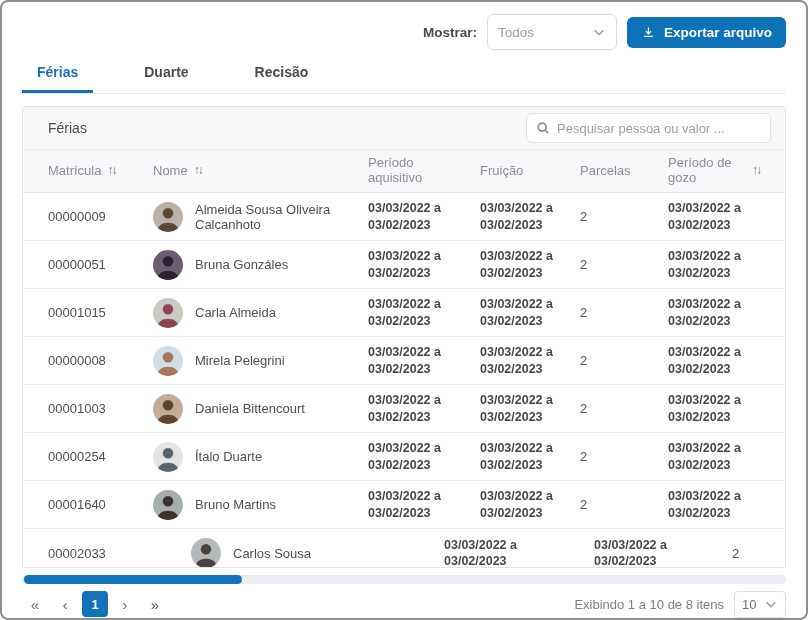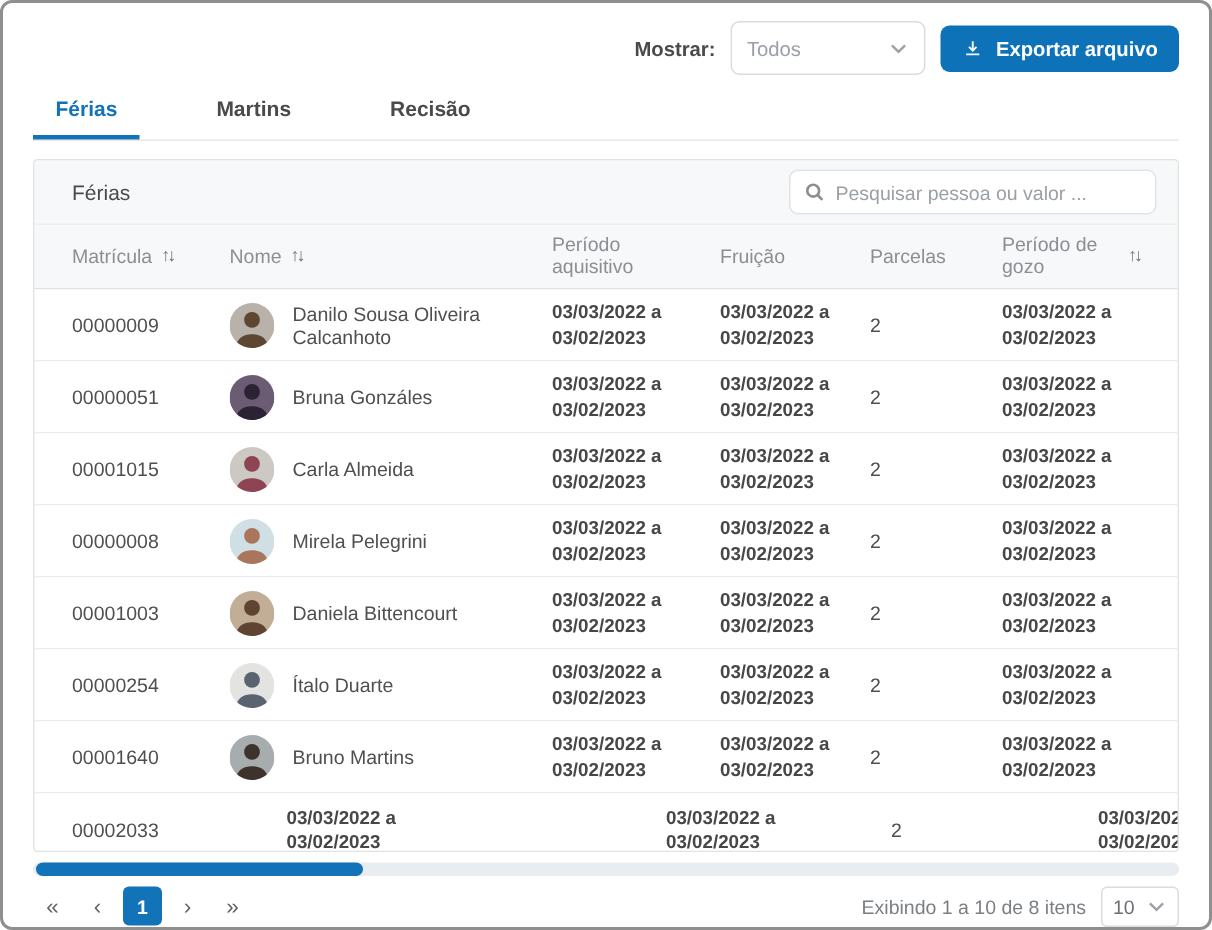--- a/index.html
+++ b/index.html
@@ -119,21 +119,21 @@
         <path d="M12 4v9"></path>
           <path d="M8 10l4 4 4-4"></path>
           <path d="M5 18h14"></path>
       </svg>
       <span>Exportar arquivo</span>
     </button>
   </div>
 
   <div class="tabs">
     <div class="tab active">Férias</div>
-    <div class="tab">Martins</div>
+    <div class="tab">Duarte</div>
     <div class="tab">Recisão</div>
   </div>
 
   <div class="card">
     <div class="card-head">
       <span class="card-title">Férias</span>
       <div class="search">
         <svg viewBox="0 0 16 16">
           <circle cx="7" cy="7" r="4.5"></circle>
             <line x1="10.5" y1="10.5" x2="14" y2="14"></line>
@@ -170,21 +170,21 @@
   <div class="grid-row tr">
     <div class="td">00000009</div>
     <div class="td nome">
       <span class="avatar">
         <svg viewBox="0 0 24 24">
           <rect class="av-bg" x="0" y="0" width="24" height="24" fill="#b8b2aa"></rect>
           <circle class="av-fg" cx="12" cy="9" r="4.2" fill="#5d4632"></circle>
           <path class="av-fg" d="M3.5 24c0-5.2 4-7.4 8.5-7.4s8.5 2.2 8.5 7.4z" fill="#5d4632"></path>
         </svg>
       </span>
-      <span class="name">Danilo Sousa Oliveira Calcanhoto</span>
+      <span class="name">Almeida Sousa Oliveira Calcanhoto</span>
     </div>
     <div class="td date">03/03/2022 a 03/02/2023</div>
     <div class="td date">03/03/2022 a 03/02/2023</div>
     <div class="td">2</div>
     <div class="td date">03/03/2022 a 03/02/2023</div>
   </div>
 
   <div class="grid-row tr">
     <div class="td">00000051</div>
     <div class="td nome">
@@ -288,20 +288,30 @@
       <span class="name">Bruno Martins</span>
     </div>
     <div class="td date">03/03/2022 a 03/02/2023</div>
     <div class="td date">03/03/2022 a 03/02/2023</div>
     <div class="td">2</div>
     <div class="td date">03/03/2022 a 03/02/2023</div>
   </div>
 
   <div class="grid-row tr">
     <div class="td">00002033</div>
+    <div class="td nome">
+      <span class="avatar">
+        <svg viewBox="0 0 24 24">
+          <rect class="av-bg" x="0" y="0" width="24" height="24" fill="#b5b8ba"></rect>
+          <circle class="av-fg" cx="12" cy="9" r="4.2" fill="#46433e"></circle>
+          <path class="av-fg" d="M3.5 24c0-5.2 4-7.4 8.5-7.4s8.5 2.2 8.5 7.4z" fill="#46433e"></path>
+        </svg>
+      </span>
+      <span class="name">Carlos Sousa</span>
+    </div>
     <div class="td date">03/03/2022 a 03/02/2023</div>
     <div class="td date">03/03/2022 a 03/02/2023</div>
     <div class="td">2</div>
     <div class="td date">03/03/2022 a 03/02/2023</div>
   </div>
 </div>
   </div>
 
   <div class="hscroll">
     <div class="thumb"></div>

